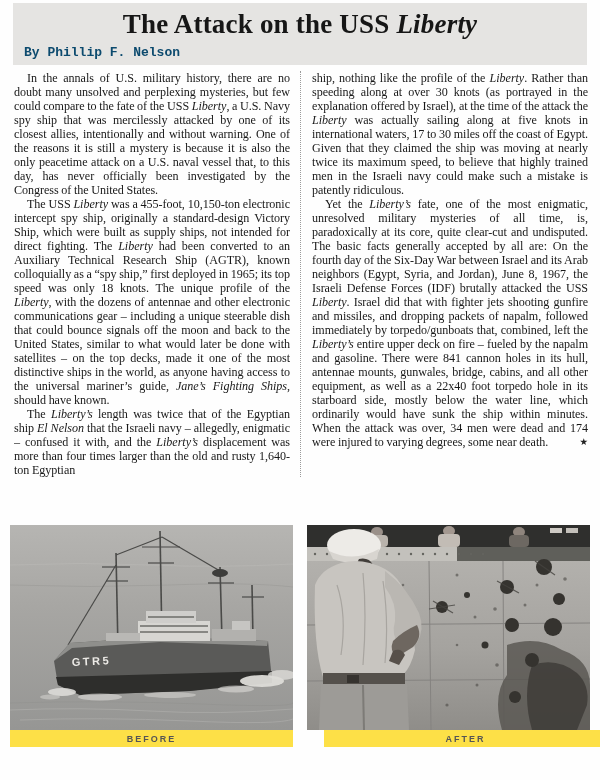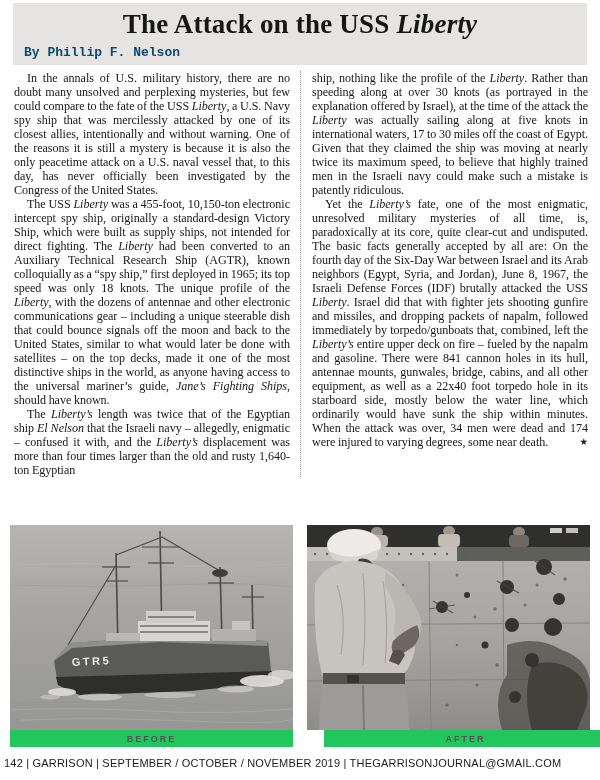--- a/index.html
+++ b/index.html
@@ -22,21 +22,21 @@
   .col p.indent{text-indent:13px;}
   .col .it{font-style:italic;}
   .col2{margin-left:10px;padding-left:11px;border-left:1.5px dotted #9a9a9a;}
   .endmark{float:right;font-size:9.5px;line-height:14px;color:#222;}
 
   
   .photo{position:absolute;top:525px;width:283px;height:205px;overflow:hidden;background:#a8a7a4;}
   .photo svg{display:block;width:100%;height:100%;}
   .photo-left{left:10px;}
   .photo-right{left:307px;}
-  .caption{position:absolute;top:730px;height:17px;background:#22c55e;
+  .caption{position:absolute;top:730px;height:17px;background:#fde047;
            font-family:"Liberation Sans",sans-serif;font-size:9px;font-weight:bold;
            letter-spacing:2px;color:#555;display:flex;align-items:center;justify-content:center;}
   .caption-left{left:10px;width:283px;}
   .caption-right{left:324px;width:283px;}
 
   
   .footer{position:absolute;left:4px;top:757px;width:592px;white-space:nowrap;overflow:hidden;
           font-family:"Liberation Sans",sans-serif;font-size:11px;letter-spacing:.2px;color:#1c1c1c;}
 </style>
 </head>
@@ -232,15 +232,14 @@
         <rect x="40" y="150" width="12" height="8" fill="#36332f"></rect>
         <path d="M14,159 L100,159 L102,205 L12,205 Z" fill="#9d9b97"></path>
         <line x1="56" y1="160" x2="57" y2="205" stroke="#7d7b77" stroke-width="2"></line>
       </g>
     </svg>
   </div>
 
   <div class="caption caption-left">BEFORE</div>
   <div class="caption caption-right">AFTER</div>
 
-  <div class="footer">142  |  GARRISON  |  SEPTEMBER / OCTOBER / NOVEMBER 2019  |  THEGARRISONJOURNAL@GMAIL.COM</div>
 
 </div>
 
 </body></html>

